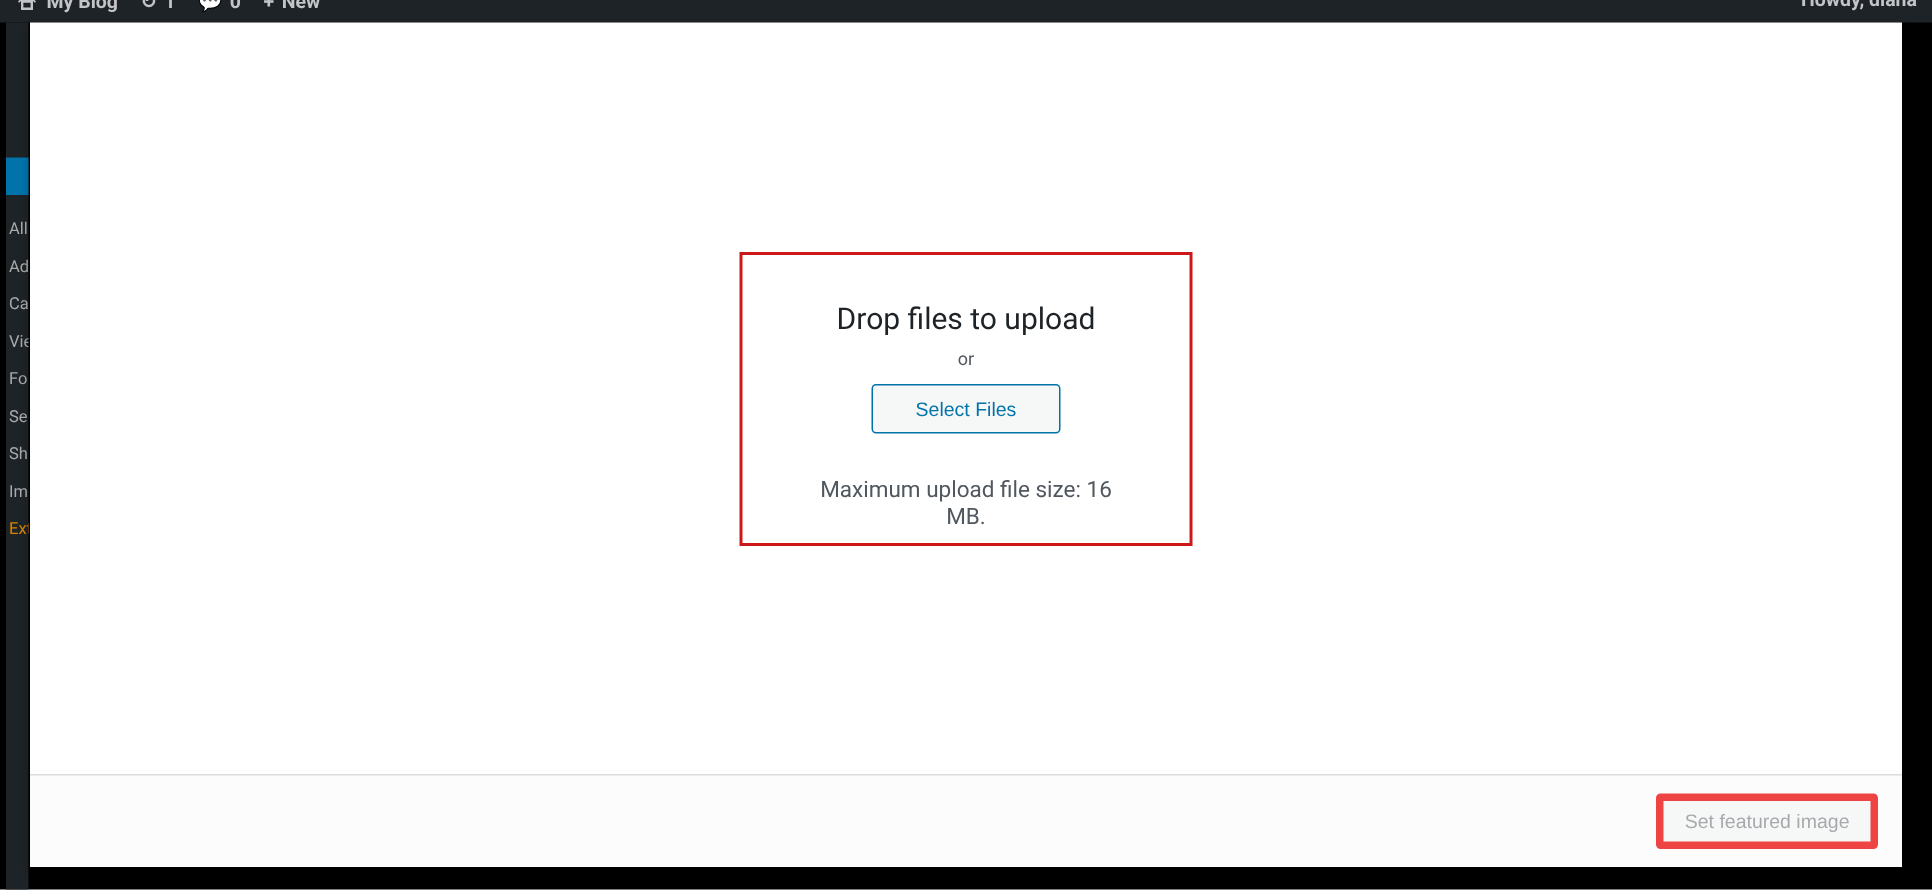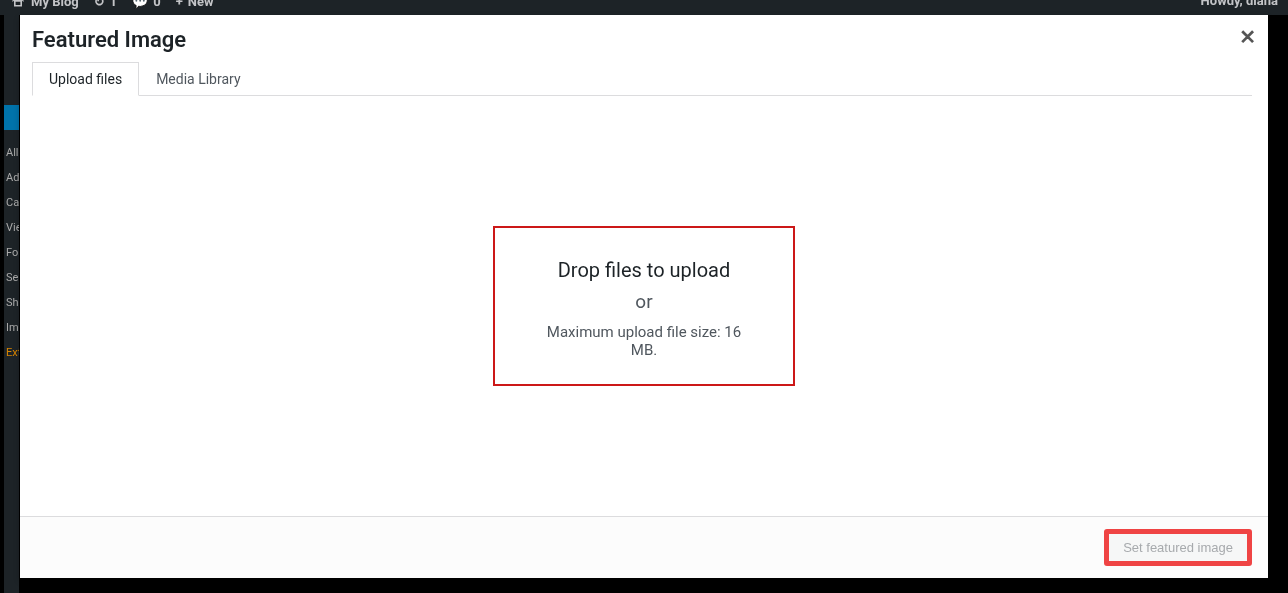--- a/index.html
+++ b/index.html
@@ -121,32 +121,32 @@
     }
     .modal-body {
       flex: 1;
       display: flex;
       align-items: center;
       justify-content: center;
       position: relative;
     }
     .upload-zone {
       border: 2px solid #cc1818;
-      padding: 30px 50px 25px 50px;
+      padding: 30px 50px 9px 50px;
       text-align: center;
       width: 302px;
     }
     .drop-title {
       font-size: 20px;
       font-weight: 400;
       color: #1d2327;
       margin-bottom: 8px;
     }
     .or-text {
-      font-size: 19px;
+      font-size: 12px;
       color: #50575e;
       margin-bottom: 10px;
     }
     .select-files-btn {
       background: #f6f7f7;
       border: 1px solid #0073aa;
       color: #0073aa;
       padding: 8px 28px;
       font-size: 13px;
       cursor: pointer;
@@ -217,33 +217,24 @@
   <div class="sidebar-item">Ca</div>
   <div class="sidebar-item">Vie</div>
   <div class="sidebar-item">Fo</div>
   <div class="sidebar-item">Se</div>
   <div class="sidebar-item">Sh</div>
   <div class="sidebar-item">Im</div>
   <div class="sidebar-item ext">Ext</div>
 </div>
 
 <div class="modal-overlay">
-  <div class="modal-header">
-    <h1 class="modal-title">Featured Image</h1>
-    <button class="close-btn">
-      <span>✕</span>
-    </button>
-    <div class="tabs">
-      <div class="tab active">Upload files</div>
-      <div class="tab">Media Library</div>
-    </div>
-  </div>
   <div class="modal-body">
     <div class="upload-zone">
       <div class="drop-title">Drop files to upload</div>
       <div class="or-text">or</div>
+      <button class="select-files-btn">Select Files</button>
       <div class="max-size">Maximum upload file size: 16 MB.</div>
     </div>
   </div>
   <div class="modal-footer">
     <button class="set-featured-btn">Set featured image</button>
   </div>
 </div>
 
 </body></html>

